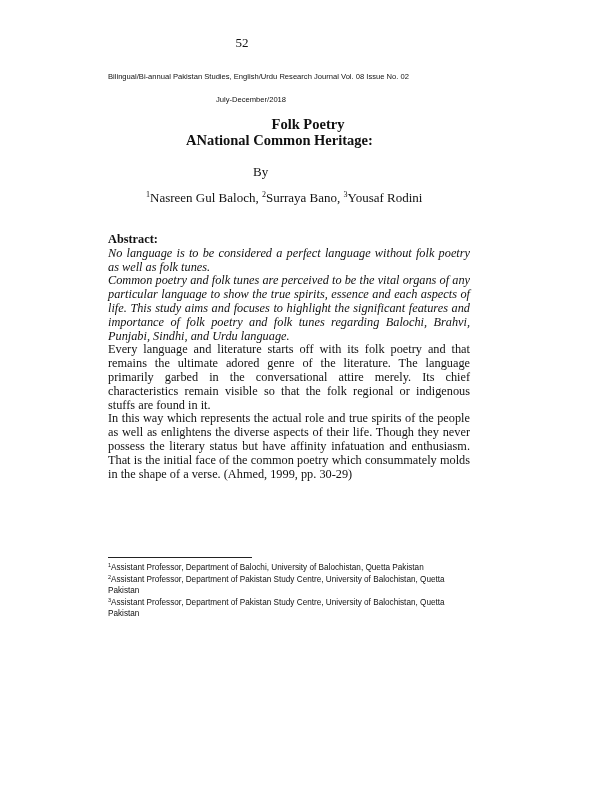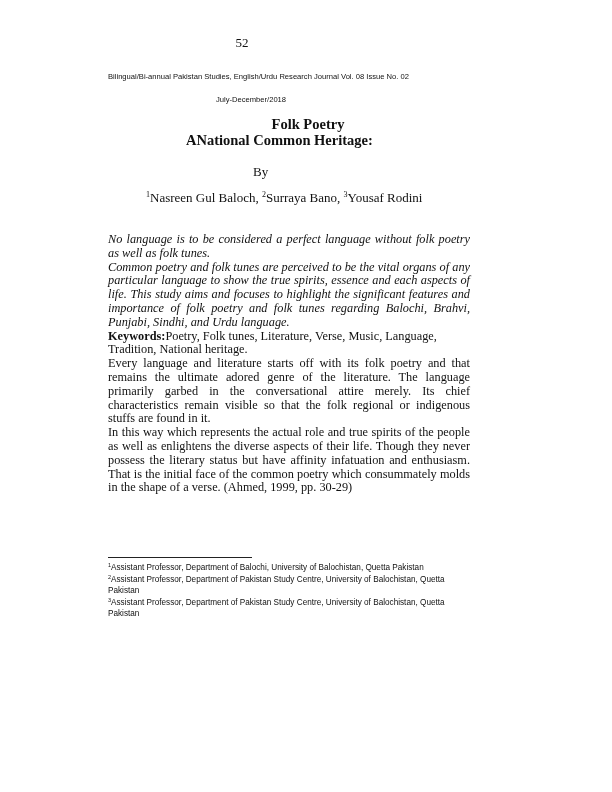--- a/index.html
+++ b/index.html
@@ -36,23 +36,23 @@
 <div class="abs serif title1">Folk Poetry</div>
 <div class="abs serif title2">ANational Common Heritage:</div>
 
 <div class="abs serif by">By</div>
 
 <div class="abs serif authors">
   <sup>1</sup><span>Nasreen Gul Baloch, </span><sup>2</sup><span>Surraya Bano, </span><sup>3</sup><span>Yousaf Rodini</span>
 </div>
 
 <div class="abs serif body" style="top:233px;">
+  <div class="heading">Abstract:</div>
   <div class="abstract-text">No language is to be considered a perfect language without folk poetry as well as folk tunes.</div>
   <div class="abstract-text">Common poetry and folk tunes are perceived to be the vital organs of any particular language to show the true spirits, essence and each aspects of life. This study aims and focuses to highlight the significant features and importance of folk poetry and folk tunes regarding Balochi, Brahvi, Punjabi, Sindhi, and Urdu language.</div>
-  <div><span class="heading">Keywords:</span><span>Poetry, Folk tunes, Literature, Verse, Music, Language, Tradition, National heritage.</span></div>
   <div class="just">Every language and literature starts off with its folk poetry and that remains the ultimate adored genre of the literature. The language primarily garbed in the conversational attire merely. Its chief characteristics remain visible so that the folk regional or indigenous stuffs are found in it.</div>
   <div class="just">In this way which represents the actual role and true spirits of the people as well as enlightens the diverse aspects of their life. Though they never possess the literary status but have affinity infatuation and enthusiasm. That is the initial face of the common poetry which consummately molds in the shape of a verse. (Ahmed, 1999, pp. 30-29)</div>
 </div>
 
 <div class="abs rule"></div>
 
 <div class="abs sans footnotes">
   <div><sup>1</sup><span>Assistant Professor, Department of Balochi, University of Balochistan, Quetta Pakistan</span></div>
   <div><sup>2</sup><span>Assistant Professor, Department of Pakistan Study Centre, University of Balochistan, Quetta Pakistan</span></div>
   <div><sup>3</sup><span>Assistant Professor, Department of Pakistan Study Centre, University of Balochistan, Quetta Pakistan</span></div>

